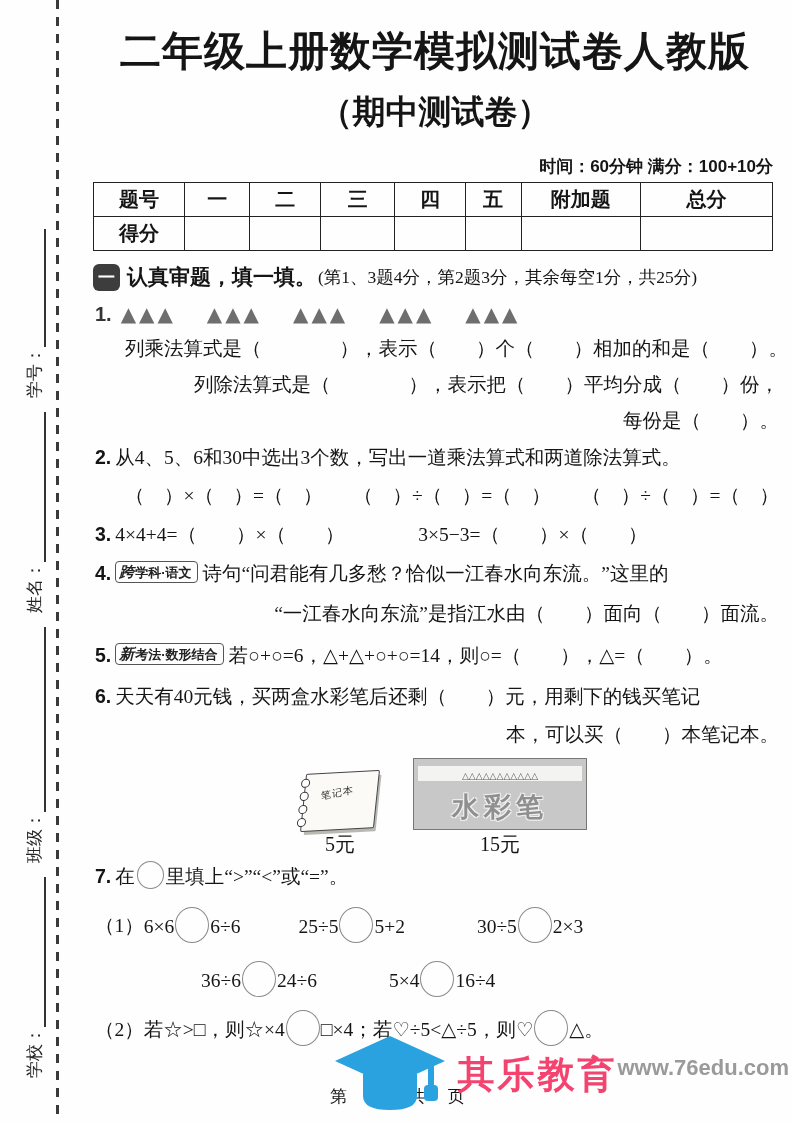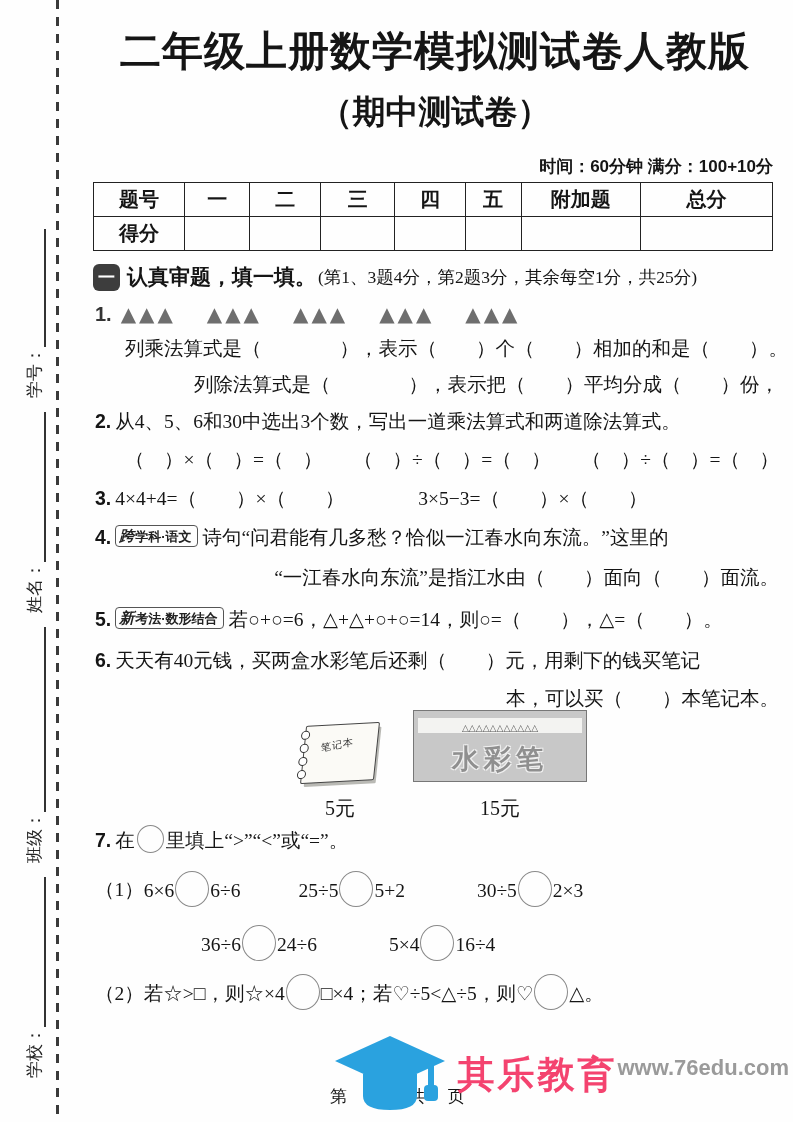--- a/index.html
+++ b/index.html
@@ -64,21 +64,21 @@
   
   .items-row{display:flex;align-items:flex-end;padding-left:208px;margin-top:8px;height:92px;}
   .item{display:flex;flex-direction:column;align-items:center;margin-right:36px;}
   .notebook{position:relative;width:72px;height:56px;background:#fbfaf6;border:1.8px solid #444;
     border-radius:2px;transform:rotate(-3deg) skewX(-9deg);box-shadow:3px 4px 0 -1px #b9b9b4;}
   .nb-label{position:absolute;top:2px;left:16px;font-size:10px;transform:rotate(-8deg);color:#333;
     letter-spacing:1px;}
   .nb-rings{position:absolute;left:-5px;top:4px;height:48px;display:flex;flex-direction:column;
     justify-content:space-between;}
   .nb-rings i{display:block;width:7px;height:7px;border:1.6px solid #333;border-radius:50%;background:#fff;}
-  .price{font-size:20px;margin-top:16px;line-height:20px;text-align:right;}
+  .price{font-size:20px;margin-top:4px;line-height:20px;text-align:right;}
   .paintbox{position:relative;width:172px;height:70px;background:#c8c8c8;border:1.6px solid #777;
     display:flex;align-items:flex-end;justify-content:center;}
   .nibs{position:absolute;top:7px;left:4px;right:4px;height:15px;background:#f3f3f1;
     display:flex;align-items:flex-end;justify-content:space-around;font-size:9px;color:#555;line-height:10px;
     font-family:"DejaVu Sans",sans-serif;}
   .paint-label{font-size:27px;font-weight:bold;letter-spacing:5px;color:#8f8f8f;margin-bottom:4px;
     font-family:"Liberation Sans","DejaVu Sans",sans-serif;
     text-shadow:1px 1px 0 #efefef,-1px -1px 0 #efefef,1px -1px 0 #efefef,-1px 1px 0 #efefef;}
 
   
@@ -147,20 +147,21 @@
     <div class="tri-row">
       <span class="qno">1.</span>
       <span class="tri-group">▲▲▲</span>
       <span class="tri-group">▲▲▲</span>
       <span class="tri-group">▲▲▲</span>
       <span class="tri-group">▲▲▲</span>
       <span class="tri-group">▲▲▲</span>
     </div>
     <div class="qline ind">列乘法算式是（　　　　），表示（　　）个（　　）相加的和是（　　）。</div>
     <div class="qline ind">列除法算式是（　　　　），表示把（　　）平均分成（　　）份，</div>
+    <div class="qline ind">每份是（　　）。</div>
 
     <div class="qline">
       <span class="qno">2.</span><span>从4、5、6和30中选出3个数，写出一道乘法算式和两道除法算式。</span>
     </div>
     <div class="eq-row ind">
       <span>（　）×（　）=（　）</span>
       <span style="width:44px;"></span>
       <span>（　）÷（　）=（　）</span>
       <span style="width:44px;"></span>
       <span>（　）÷（　）=（　）</span>

